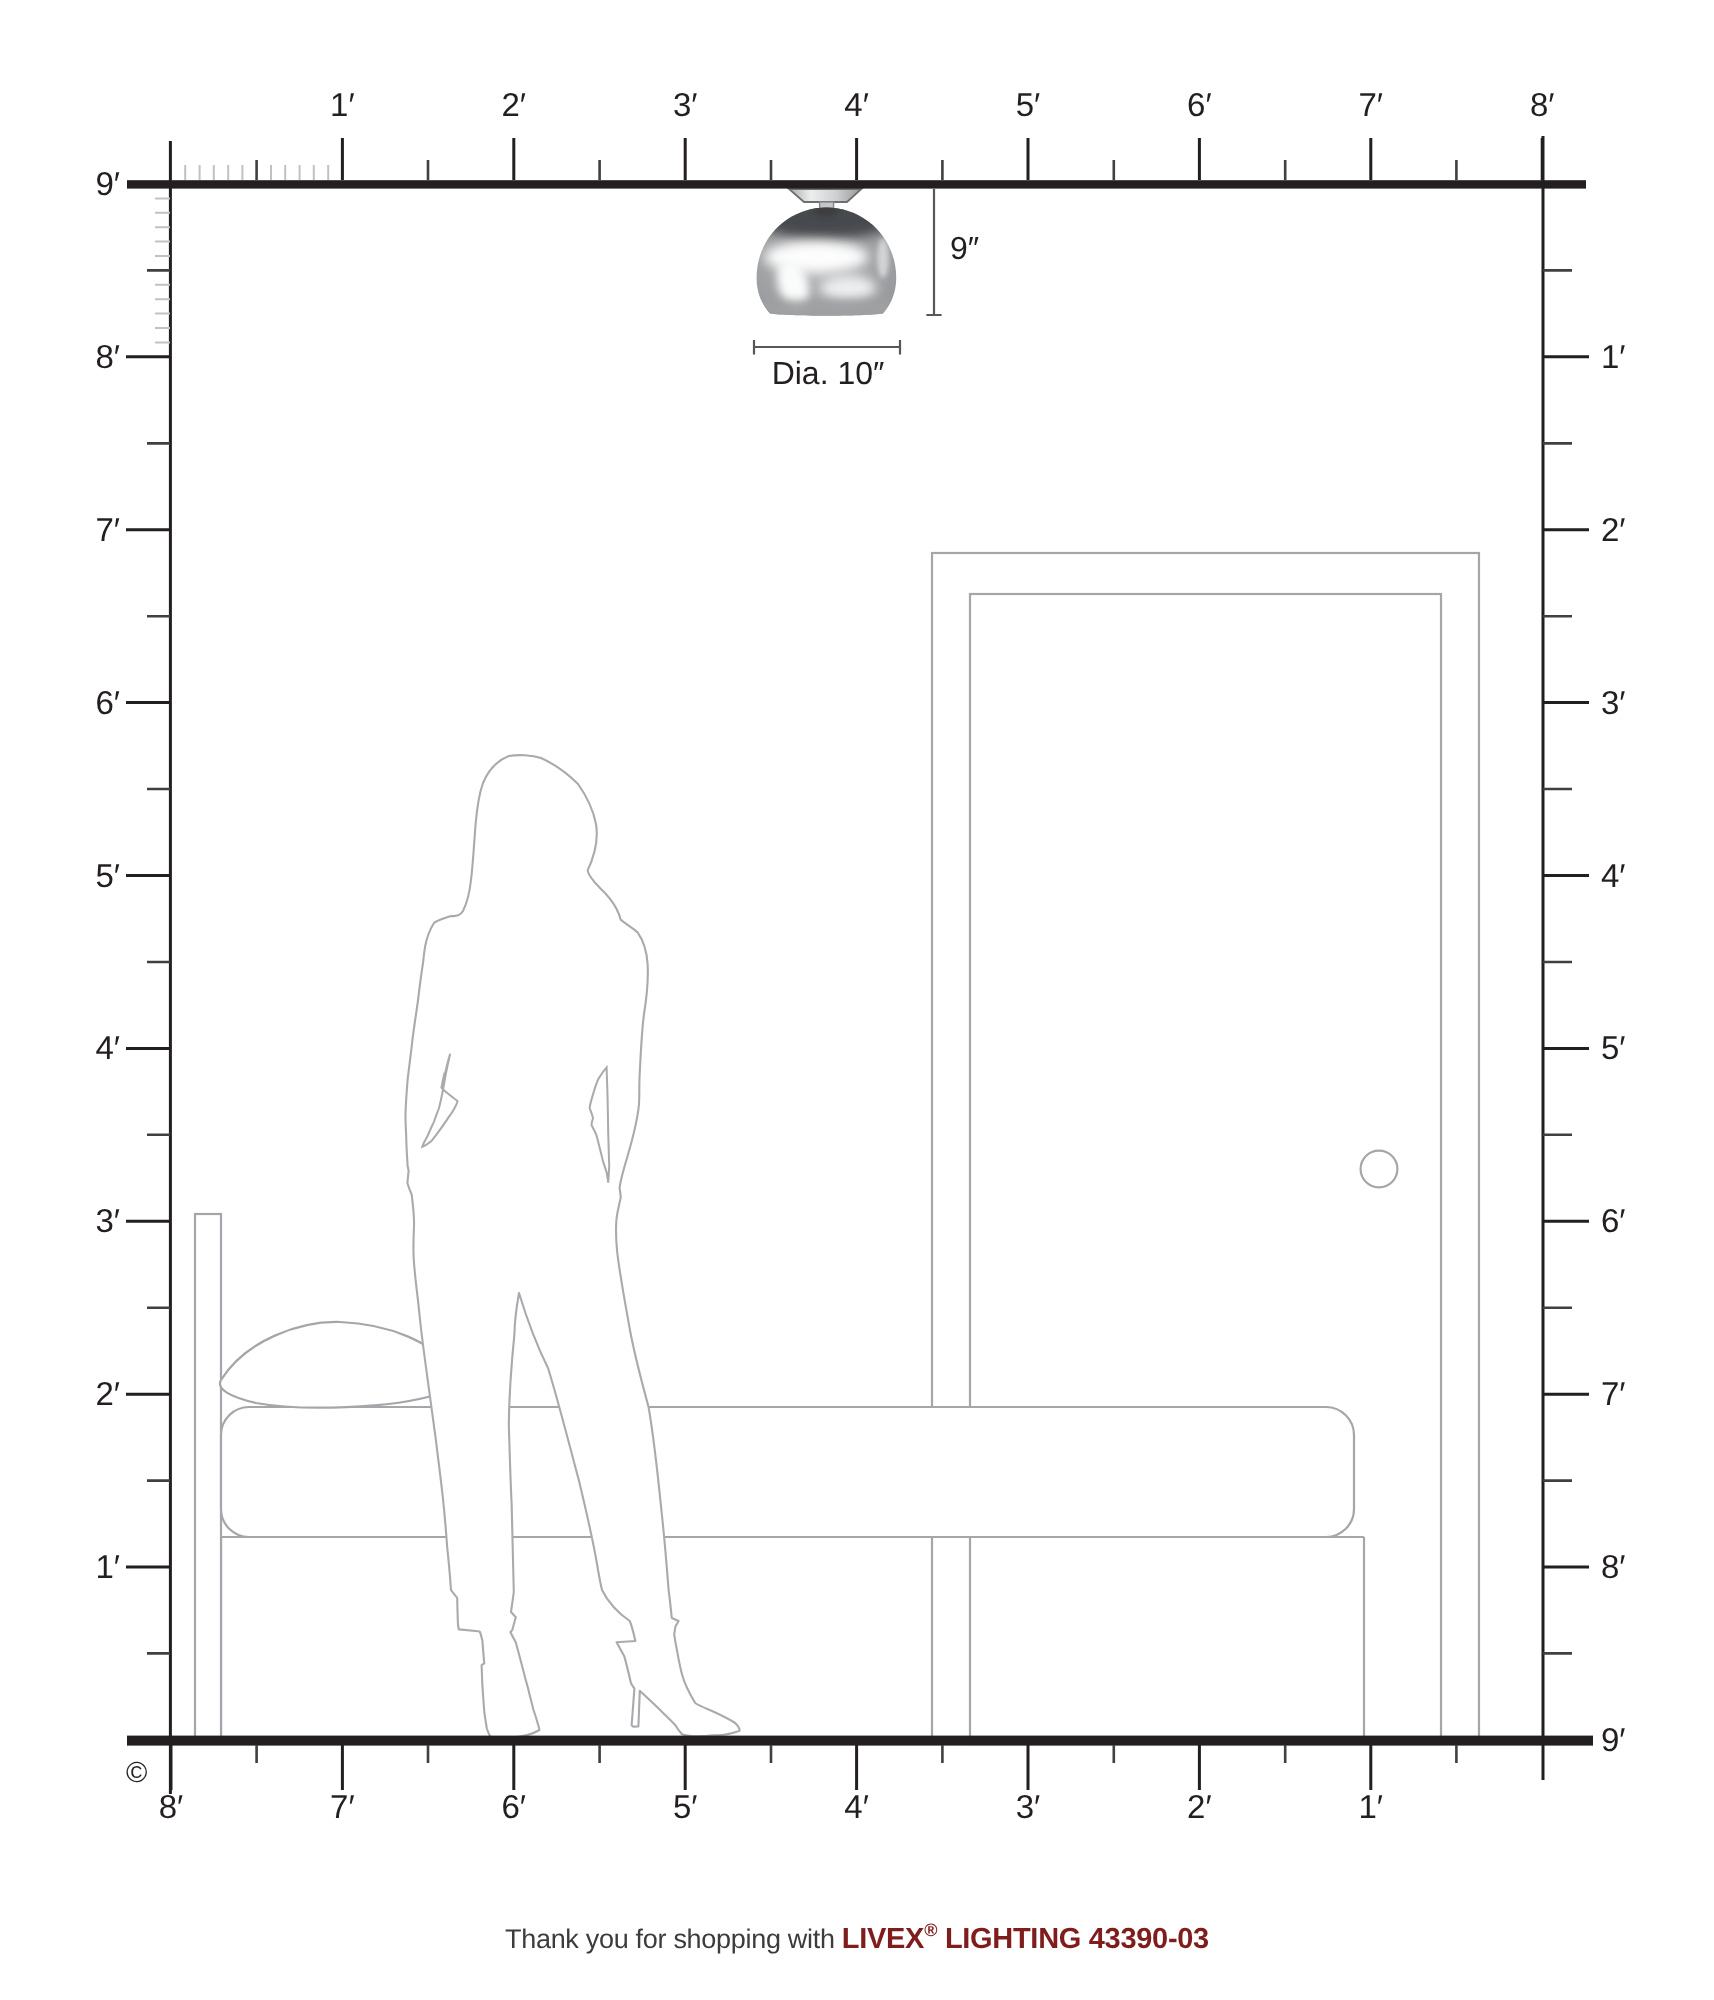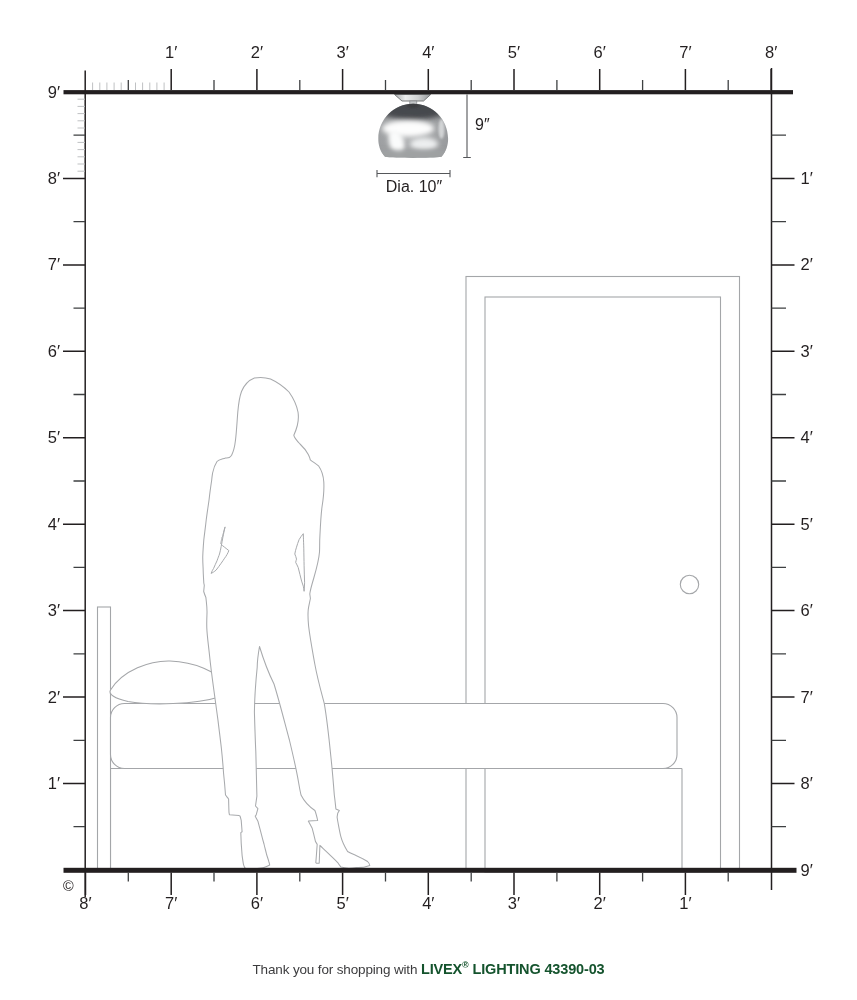--- a/index.html
+++ b/index.html
@@ -1,18 +1,18 @@
 <!DOCTYPE html>
 <html><head><meta charset="utf-8">
 <style>
 html,body{margin:0;padding:0;background:#fff;width:857px;height:1000px;overflow:hidden}
 svg text{font-family:"Liberation Sans",sans-serif;fill:#231f20}
 #foot{position:absolute;left:0;top:960px;width:857px;text-align:center;
 font-family:"Liberation Sans",sans-serif;font-size:13.5px;color:#3c3c3e;letter-spacing:-0.15px}
-#foot b{color:#14532d;font-size:14.5px}
+#foot b{color:#7f1d1d;font-size:14.5px}
 #foot sup{font-size:9px}
 </style></head>
 <body>
 <svg width="857" height="1000" viewBox="0 0 857 1000" style="position:absolute;left:0;top:0">
 <rect x="466" y="276.5" width="273.5" height="595" fill="none" stroke="#a4a6a9" stroke-width="1.1"></rect>
 <rect x="485" y="297" width="235.5" height="575" fill="none" stroke="#a4a6a9" stroke-width="1.1"></rect>
 <circle cx="689.5" cy="584.5" r="9.2" fill="none" stroke="#a4a6a9" stroke-width="1.1"></circle>
 <path d="M110.5,768.5 H682 M682,768.5 V868 M110.5,769 V868" fill="none" stroke="#a4a6a9" stroke-width="1.1"></path>
 <rect x="97.5" y="607" width="13" height="262" fill="#fff" stroke="#a4a6a9" stroke-width="1.1"></rect>
 <rect x="110.5" y="703.5" width="566.5" height="65" rx="14" ry="14" fill="#fff" stroke="#a4a6a9" stroke-width="1.1"></rect>

